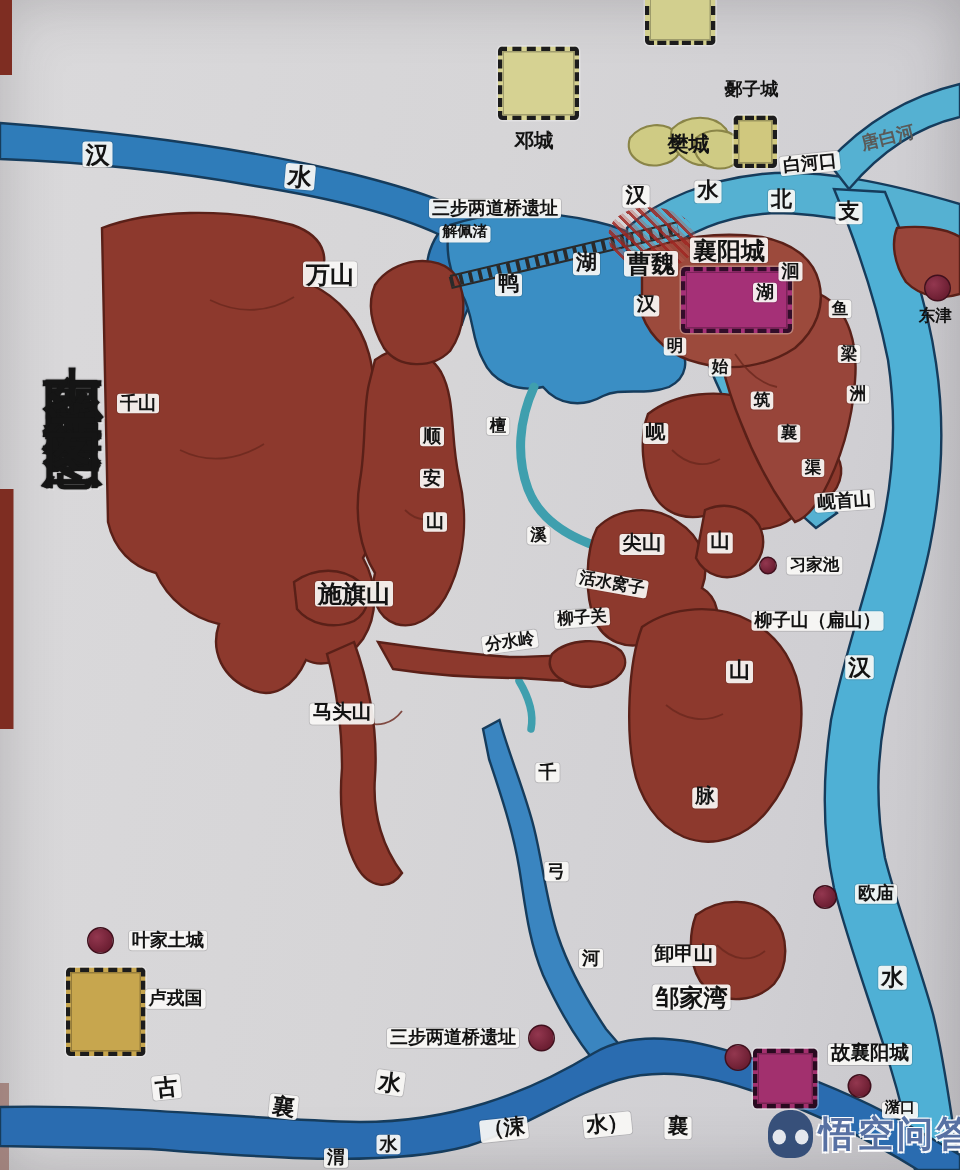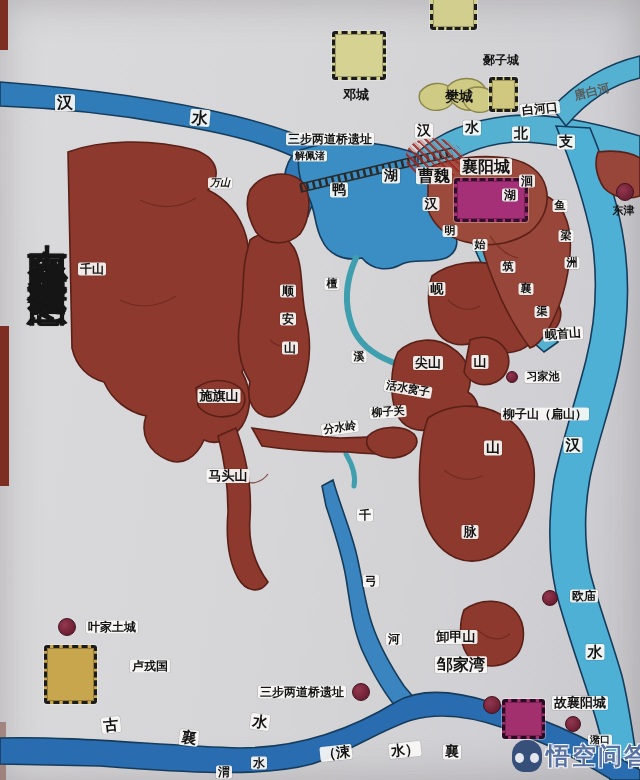--- a/index.html
+++ b/index.html
@@ -168,21 +168,21 @@
       <div class="mlabel nobox" style="left: 501px; top: 60px; font-size: 12px; transform: translate(-50%, -50%);">鄾子城</div>
       <div class="mlabel nobox" style="left: 459px; top: 97px; font-size: 14px; transform: translate(-50%, -50%);">樊城</div>
       <div class="mlabel" style="left: 540px; top: 109px; font-size: 12px; transform: translate(-50%, -50%) rotate(-6deg);">白河口</div>
       <div class="mlabel nobox" style="left: 592px; top: 92px; font-size: 12px; transform: translate(-50%, -50%) rotate(-14deg); color: rgb(90, 90, 88);">唐白河</div>
       <div class="mlabel" style="left: 424px; top: 131px; font-size: 14px; transform: translate(-50%, -50%);">汉</div>
       <div class="mlabel" style="left: 472px; top: 128px; font-size: 14px; transform: translate(-50%, -50%);">水</div>
       <div class="mlabel" style="left: 521px; top: 134px; font-size: 14px; transform: translate(-50%, -50%);">北</div>
       <div class="mlabel" style="left: 566px; top: 142px; font-size: 14px; transform: translate(-50%, -50%);">支</div>
       <div class="mlabel" style="left: 330px; top: 139px; font-size: 12px; transform: translate(-50%, -50%);">三步两道桥遗址</div>
       <div class="mlabel" style="left: 310px; top: 156px; font-size: 10px; transform: translate(-50%, -50%);">解佩渚</div>
-      <div class="mlabel" style="left: 220px; top: 183px; font-size: 10px; transform: translate(-50%, -50%); font-style: italic;">万山</div>
+      <div class="mlabel" style="left: 220px; top: 183px; font-size: 16px; transform: translate(-50%, -50%);">万山</div>
       <div class="mlabel" style="left: 339px; top: 190px; font-size: 14px; transform: translate(-50%, -50%);">鸭</div>
       <div class="mlabel" style="left: 391px; top: 176px; font-size: 14px; transform: translate(-50%, -50%);">湖</div>
       <div class="mlabel" style="left: 434px; top: 176px; font-size: 16px; transform: translate(-50%, -50%);">曹魏</div>
       <div class="mlabel" style="left: 486px; top: 167px; font-size: 16px; transform: translate(-50%, -50%);">襄阳城</div>
       <div class="mlabel" style="left: 431px; top: 204px; font-size: 13px; transform: translate(-50%, -50%);">汉</div>
       <div class="mlabel" style="left: 527px; top: 181px; font-size: 12px; transform: translate(-50%, -50%);">洄</div>
       <div class="mlabel" style="left: 510px; top: 195px; font-size: 12px; transform: translate(-50%, -50%);">湖</div>
       <div class="mlabel" style="left: 560px; top: 206px; font-size: 11px; transform: translate(-50%, -50%);">鱼</div>
       <div class="mlabel" style="left: 566px; top: 236px; font-size: 11px; transform: translate(-50%, -50%);">梁</div>
       <div class="mlabel" style="left: 572px; top: 263px; font-size: 11px; transform: translate(-50%, -50%);">洲</div>
@@ -200,30 +200,30 @@
       <div class="mlabel" style="left: 359px; top: 357px; font-size: 11px; transform: translate(-50%, -50%);">溪</div>
       <div class="mlabel" style="left: 437px; top: 289px; font-size: 13px; transform: translate(-50%, -50%);">岘</div>
       <div class="mlabel" style="left: 480px; top: 362px; font-size: 13px; transform: translate(-50%, -50%);">山</div>
       <div class="mlabel" style="left: 428px; top: 363px; font-size: 13px; transform: translate(-50%, -50%);">尖山</div>
       <div class="mlabel" style="left: 563px; top: 334px; font-size: 12px; transform: translate(-50%, -50%) rotate(-4deg);">岘首山</div>
       <div class="mlabel" style="left: 543px; top: 377px; font-size: 11px; transform: translate(-50%, -50%);">习家池</div>
       <div class="mlabel" style="left: 408px; top: 389px; font-size: 11px; transform: translate(-50%, -50%) rotate(10deg);">活水窝子</div>
       <div class="mlabel" style="left: 388px; top: 412px; font-size: 11px; transform: translate(-50%, -50%) rotate(-4deg);">柳子关</div>
       <div class="mlabel" style="left: 340px; top: 428px; font-size: 11px; transform: translate(-50%, -50%) rotate(-8deg);">分水岭</div>
       <div class="mlabel" style="left: 545px; top: 414px; font-size: 12px; transform: translate(-50%, -50%);">柳子山（扁山）</div>
-      <div class="mlabel" style="left: 219px; top: 396px; font-size: 13px; transform: translate(-50%, -50%);">施旗山</div>
+      <div class="mlabel" style="left: 236px; top: 396px; font-size: 16px; transform: translate(-50%, -50%);">施旗山</div>
       <div class="mlabel" style="left: 228px; top: 476px; font-size: 13px; transform: translate(-50%, -50%);">马头山</div>
       <div class="mlabel" style="left: 573px; top: 445px; font-size: 15px; transform: translate(-50%, -50%);">汉</div>
       <div class="mlabel" style="left: 493px; top: 448px; font-size: 14px; transform: translate(-50%, -50%);">山</div>
       <div class="mlabel" style="left: 470px; top: 532px; font-size: 13px; transform: translate(-50%, -50%);">脉</div>
       <div class="mlabel" style="left: 365px; top: 515px; font-size: 12px; transform: translate(-50%, -50%);">千</div>
       <div class="mlabel" style="left: 371px; top: 581px; font-size: 12px; transform: translate(-50%, -50%);">弓</div>
       <div class="mlabel" style="left: 394px; top: 639px; font-size: 12px; transform: translate(-50%, -50%);">河</div>
       <div class="mlabel" style="left: 112px; top: 627px; font-size: 12px; transform: translate(-50%, -50%); text-align: center;">叶家土城</div>
-      <div class="mlabel" style="left: 117px; top: 666px; font-size: 12px; transform: translate(-50%, -50%); margin-left: 33px;">卢戎国</div>
+      <div class="mlabel" style="left: 117px; top: 666px; font-size: 12px; transform: translate(-50%, -50%);">卢戎国</div>
       <div class="mlabel" style="left: 584px; top: 596px; font-size: 12px; transform: translate(-50%, -50%);">欧庙</div>
       <div class="mlabel" style="left: 456px; top: 637px; font-size: 13px; transform: translate(-50%, -50%);">卸甲山</div>
       <div class="mlabel" style="left: 595px; top: 652px; font-size: 15px; transform: translate(-50%, -50%);">水</div>
       <div class="mlabel" style="left: 302px; top: 692px; font-size: 12px; transform: translate(-50%, -50%);">三步两道桥遗址</div>
       <div class="mlabel" style="left: 461px; top: 665px; font-size: 16px; transform: translate(-50%, -50%);">邹家湾</div>
       <div class="mlabel" style="left: 580px; top: 703px; font-size: 13px; transform: translate(-50%, -50%);">故襄阳城</div>
       <div class="mlabel" style="left: 600px; top: 740px; font-size: 10px; transform: translate(-50%, -50%);">潴口</div>
       <div class="mlabel" style="left: 111px; top: 725px; font-size: 15px; transform: translate(-50%, -50%) rotate(-6deg);">古</div>
       <div class="mlabel" style="left: 189px; top: 738px; font-size: 15px; transform: translate(-50%, -50%) rotate(6deg);">襄</div>
       <div class="mlabel" style="left: 260px; top: 722px; font-size: 15px; transform: translate(-50%, -50%) rotate(8deg);">水</div>

